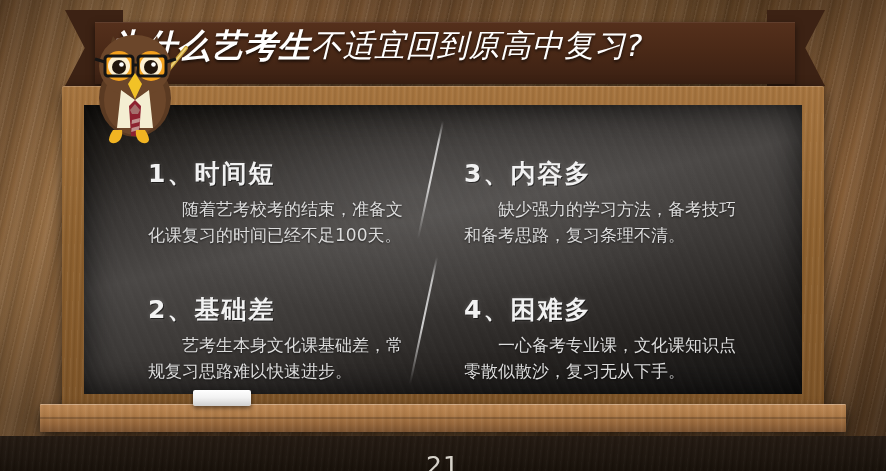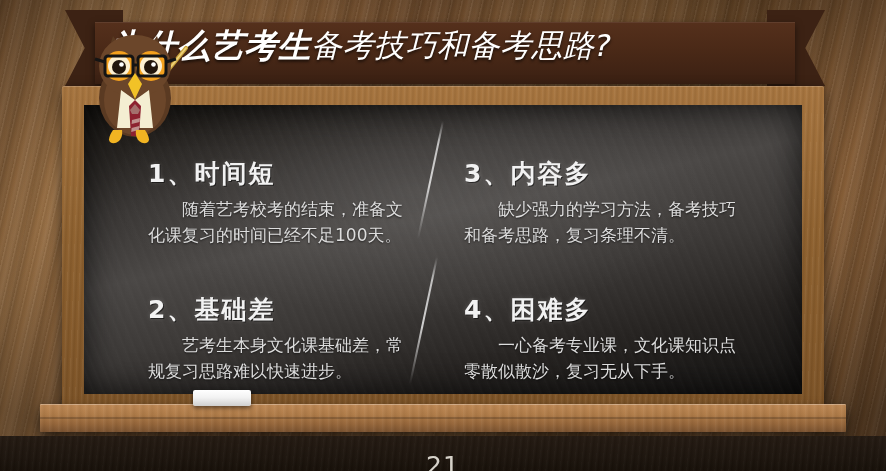--- a/index.html
+++ b/index.html
@@ -288,21 +288,21 @@
   <div class="wood-bg"></div>
 
   <div class="ribbon">
     <div class="ribbon-tail left"></div>
     <div class="ribbon-tail right"></div>
     <div class="ribbon-body"></div>
   </div>
 
   <div class="ribbon-title">
     <span class="strong">为什么艺考生</span>
-      <span class="light">备考技巧和备考思路?</span>
+      <span class="light">不适宜回到原高中复习?</span>
   </div>
 
   <div class="owl">
     <svg viewBox="0 0 110 118" width="110" height="118">
 
       <line x1="30" y1="112" x2="103" y2="22" stroke="#c9a13c" stroke-width="4.2" stroke-linecap="round"></line>
       <line x1="30" y1="112" x2="103" y2="22" stroke="#efd37a" stroke-width="1.8" stroke-linecap="round"></line>
 
       <ellipse cx="52" cy="72" rx="36" ry="39" fill="#5a3a22"></ellipse>
       <ellipse cx="52" cy="74" rx="31" ry="35" fill="#6b462a"></ellipse>

